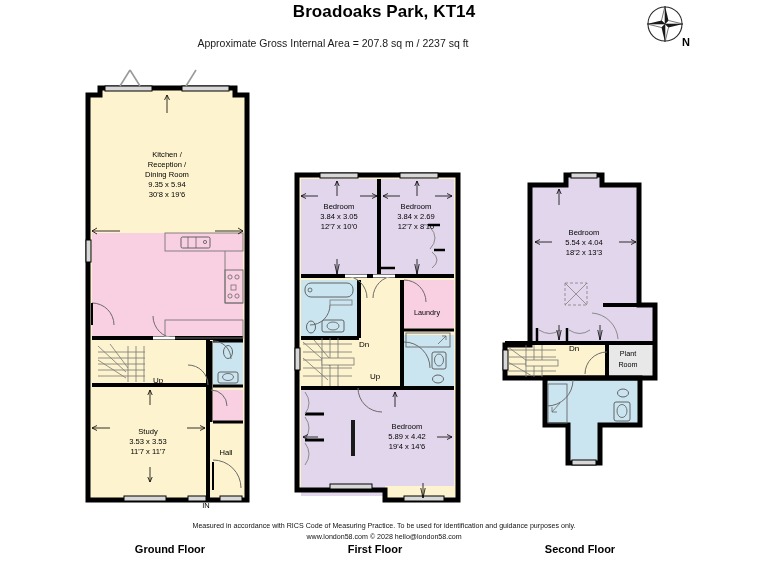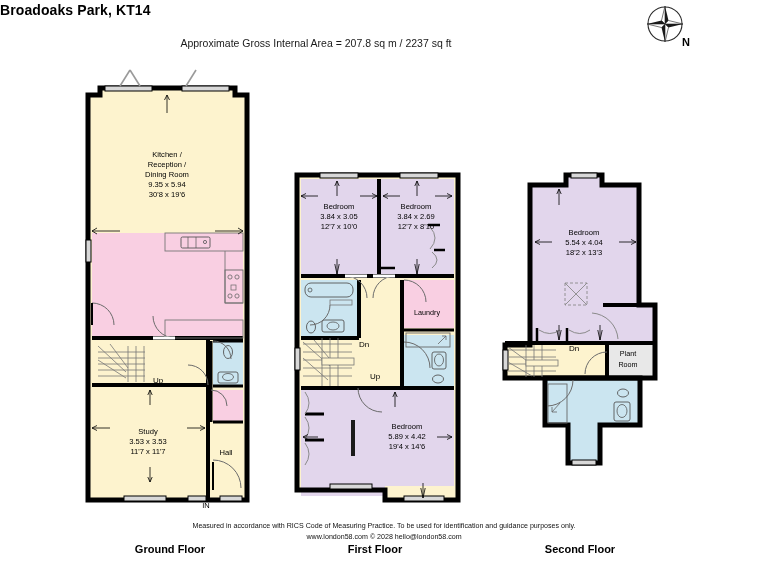--- a/index.html
+++ b/index.html
@@ -11,28 +11,29 @@
     overflow: hidden;
   }
   #page {
     position: relative;
     width: 768px; height: 576px;
     background: #ffffff;
   }
   #title {
     position: absolute;
     top: 2px; left: 0; width: 768px;
-    font-size: 14px;
+    text-align: center;
+    font-size: 17px;
     font-weight: bold;
     color: #000;
     letter-spacing: 0.1px;
   }
   #subtitle {
     position: absolute;
-    top: 37px; left: 0; width: 632px;
+    top: 37px; left: 17px; width: 632px;
     text-align: center;
     font-size: 10.5px;
     color: #1a1a1a;
   }
   .floor-label {
     position: absolute;
     font-size: 11px;
     font-weight: bold;
     color: #000;
     text-align: center;

